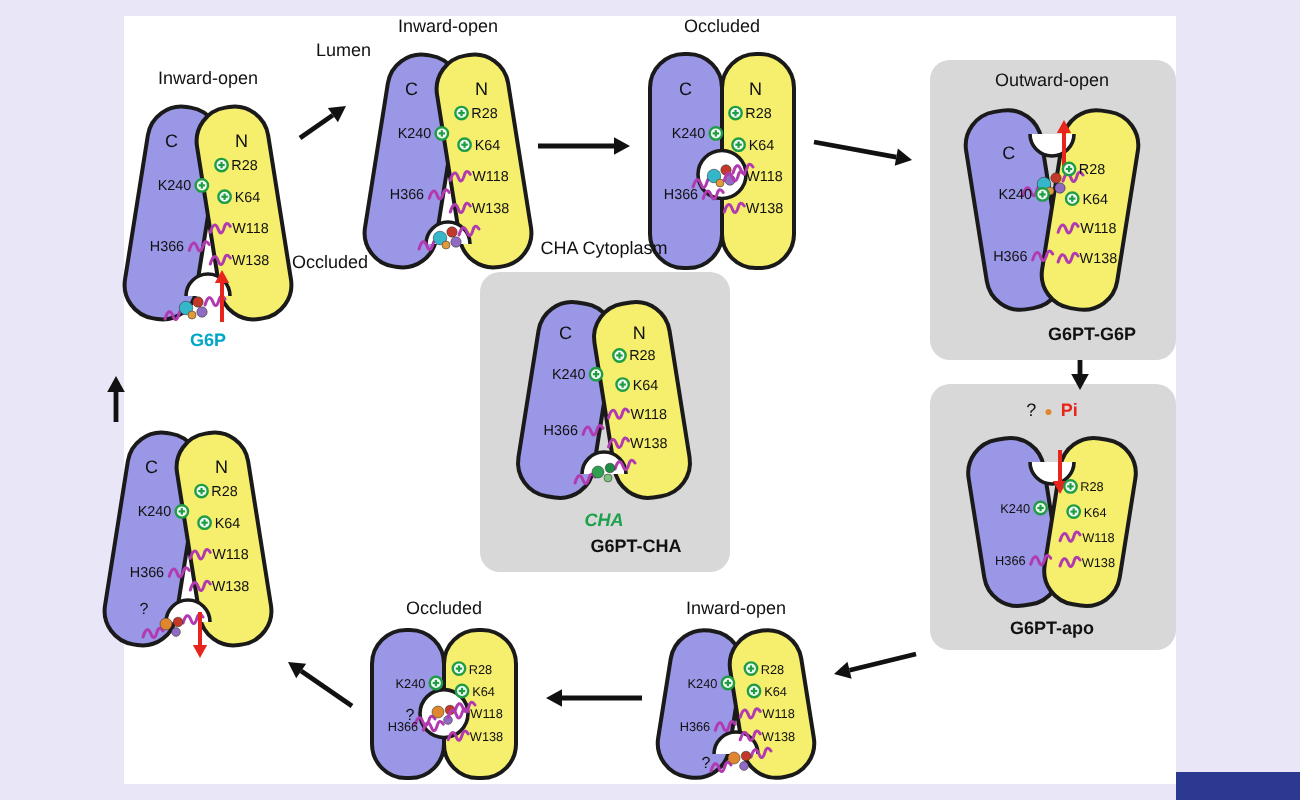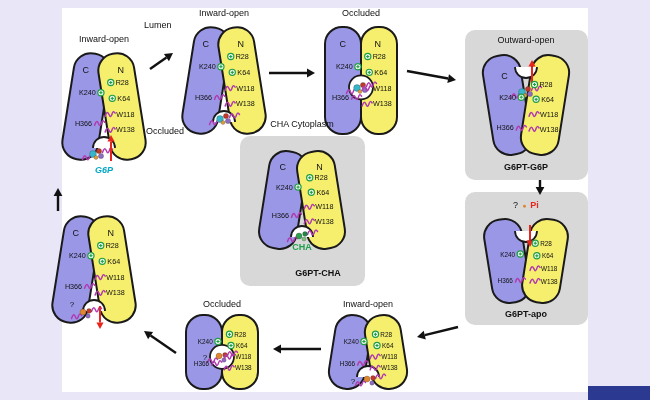--- a/index.html
+++ b/index.html
@@ -15,21 +15,21 @@
   .toplabel span{margin:0 2px}
   .toplabel .dot{font-size:7px}
   #corner{position:absolute}
 </style>
 </head>
 <body style="background: rgb(233, 230, 247);">
 
 <div id="canvas" style="background: rgb(255, 255, 255);"></div>
 <div id="diagram">
     <div class="title" style="left: 104px; top: 34px;">Inward-open</div>
-    <div class="flabel" style="left: 104px; top: 165px; color: rgb(0, 167, 198); font-style: italic;">G6P</div>
+    <div class="flabel" style="left: 104px; top: 165px; color: rgb(0, 167, 198);">G6P</div>
     <svg width="76" height="113" style="position: absolute; left: 66px; top: 50px; overflow: visible;">
       <rect x="2" y="3" width="36" height="107" rx="17" fill="#9a97e6" stroke="#1a1a1a" stroke-width="2" transform="rotate(9 20 56.5)"></rect>
       <rect x="38" y="3" width="36" height="107" rx="17" fill="#f6ef6d" stroke="#1a1a1a" stroke-width="2" transform="rotate(-9 56 56.5)"></rect>
       <path d="M 27 98 A 11 11 0 1 1 49 98" fill="#fff" stroke="#1a1a1a" stroke-width="1.8"></path>
       <path d="M 36.5 102.5 q 2 -6.5 4 -1.5 q 1.5 4 3 -1 q 1 -3.5 3 -0.5" stroke="#b23ab0" stroke-width="1.5" fill="none" stroke-linecap="round"></path>
       <path d="M 16.5 109.5 q 2 -6.5 4 -1.5 q 1.5 4 3 -1 q 1 -3.5 3 -0.5" stroke="#b23ab0" stroke-width="1.5" fill="none" stroke-linecap="round"></path>
       <circle cx="27" cy="104" r="3.4" fill="#35b6c9" stroke="rgba(40,40,40,0.5)" stroke-width="0.5"></circle>
       <circle cx="33" cy="101" r="2.6" fill="#c2392a" stroke="rgba(40,40,40,0.5)" stroke-width="0.5"></circle>
       <circle cx="35" cy="106" r="2.6" fill="#8f6cc2" stroke="rgba(40,40,40,0.5)" stroke-width="0.5"></circle>
       <circle cx="30" cy="107.5" r="2" fill="#e09a3a" stroke="rgba(40,40,40,0.5)" stroke-width="0.5"></circle>
@@ -115,21 +115,21 @@
       <circle cx="46.28" cy="48.35" r="3.1" fill="#f2fbf4" stroke="#1f9d44" stroke-width="1.2"></circle>
       <line x1="44.68" y1="48.35" x2="47.88" y2="48.35" stroke="#1f9d44" stroke-width="1.1"></line>
       <line x1="46.28" y1="46.75" x2="46.28" y2="49.95" stroke="#1f9d44" stroke-width="1.1"></line>
       <text x="59.28" y="66.67" font-size="7.2" text-anchor="middle" fill="#111" font-family="Liberation Sans, sans-serif">W118</text>
       <path d="M 39.14 66.17 q 2 -6.5 4 -1.5 q 1.5 4 3 -1 q 1 -3.5 3 -0.5" stroke="#b23ab0" stroke-width="1.5" fill="none" stroke-linecap="round"></path>
       <text x="59.28" y="82.49" font-size="7.2" text-anchor="middle" fill="#111" font-family="Liberation Sans, sans-serif">W138</text>
       <path d="M 39.14 81.99 q 2 -6.5 4 -1.5 q 1.5 4 3 -1 q 1 -3.5 3 -0.5" stroke="#b23ab0" stroke-width="1.5" fill="none" stroke-linecap="round"></path>
     </svg>
     <div class="graybox" style="left: 465px; top: 30px; width: 123px; height: 150px; background: rgb(216, 216, 216);"></div>
     <div class="title" style="left: 526px; top: 35px;">Outward-open</div>
-    <div class="flabel" style="left: 526px; top: 162px;">G6PT-G6P</div>
+    <div class="flabel" style="left: 546px; top: 162px;">G6PT-G6P</div>
     <svg width="80" height="106" style="position: absolute; left: 486px; top: 52px; overflow: visible;">
       <rect x="2" y="3" width="38" height="100" rx="17" fill="#9a97e6" stroke="#1a1a1a" stroke-width="2" transform="rotate(-9 21 53)"></rect>
       <rect x="40" y="3" width="38" height="100" rx="17" fill="#f6ef6d" stroke="#1a1a1a" stroke-width="2" transform="rotate(9 59 53)"></rect>
       <path d="M 29 15 A 11 11 0 1 0 51 15" fill="#fff" stroke="#1a1a1a" stroke-width="1.8"></path>
       <path d="M 45.5 38.5 q 2 -6.5 4 -1.5 q 1.5 4 3 -1 q 1 -3.5 3 -0.5" stroke="#b23ab0" stroke-width="1.5" fill="none" stroke-linecap="round"></path>
       <path d="M 25.5 45.5 q 2 -6.5 4 -1.5 q 1.5 4 3 -1 q 1 -3.5 3 -0.5" stroke="#b23ab0" stroke-width="1.5" fill="none" stroke-linecap="round"></path>
       <circle cx="36" cy="40" r="3.4" fill="#35b6c9" stroke="rgba(40,40,40,0.5)" stroke-width="0.5"></circle>
       <circle cx="42" cy="37" r="2.6" fill="#c2392a" stroke="rgba(40,40,40,0.5)" stroke-width="0.5"></circle>
       <circle cx="44" cy="42" r="2.6" fill="#8f6cc2" stroke="rgba(40,40,40,0.5)" stroke-width="0.5"></circle>
       <circle cx="39" cy="43.5" r="2" fill="#e09a3a" stroke="rgba(40,40,40,0.5)" stroke-width="0.5"></circle>
@@ -178,21 +178,21 @@
       <circle cx="50.84" cy="39.8" r="3.1" fill="#f2fbf4" stroke="#1f9d44" stroke-width="1.2"></circle>
       <line x1="49.24" y1="39.8" x2="52.440000000000005" y2="39.8" stroke="#1f9d44" stroke-width="1.1"></line>
       <line x1="50.84" y1="38.199999999999996" x2="50.84" y2="41.4" stroke="#1f9d44" stroke-width="1.1"></line>
       <text x="63.2" y="54.9" font-size="6.4" text-anchor="middle" fill="#111" font-family="Liberation Sans, sans-serif">W118</text>
       <path d="M 44.02 54.4 q 2 -6.5 4 -1.5 q 1.5 4 3 -1 q 1 -3.5 3 -0.5" stroke="#b23ab0" stroke-width="1.5" fill="none" stroke-linecap="round"></path>
       <text x="63.2" y="67.5" font-size="6.4" text-anchor="middle" fill="#111" font-family="Liberation Sans, sans-serif">W138</text>
       <path d="M 44.02 67 q 2 -6.5 4 -1.5 q 1.5 4 3 -1 q 1 -3.5 3 -0.5" stroke="#b23ab0" stroke-width="1.5" fill="none" stroke-linecap="round"></path>
     </svg>
     <div class="graybox" style="left: 240px; top: 136px; width: 125px; height: 150px; background: rgb(216, 216, 216);"></div>
     <div class="title" style="left: 302px; top: 119px;">CHA Cytoplasm</div>
-    <div class="flabel" style="left: 302px; top: 242px; color: rgb(31, 160, 77);">CHA</div>
+    <div class="flabel" style="left: 302px; top: 255px; color: rgb(31, 160, 77); font-style: italic;">CHA</div>
     <div class="flabel" style="left: 318px; top: 268px;">G6PT-CHA</div>
     <svg width="80" height="104" style="position: absolute; left: 262px; top: 148px; overflow: visible;">
       <rect x="2" y="3" width="38" height="98" rx="17" fill="#9a97e6" stroke="#1a1a1a" stroke-width="2" transform="rotate(9 21 52)"></rect>
       <rect x="40" y="3" width="38" height="98" rx="17" fill="#f6ef6d" stroke="#1a1a1a" stroke-width="2" transform="rotate(-9 59 52)"></rect>
       <path d="M 29 89 A 11 11 0 1 1 51 89" fill="#fff" stroke="#1a1a1a" stroke-width="1.8"></path>
       <path d="M 45.5 86.5 q 2 -6.5 4 -1.5 q 1.5 4 3 -1 q 1 -3.5 3 -0.5" stroke="#b23ab0" stroke-width="1.5" fill="none" stroke-linecap="round"></path>
       <path d="M 25.5 93.5 q 2 -6.5 4 -1.5 q 1.5 4 3 -1 q 1 -3.5 3 -0.5" stroke="#b23ab0" stroke-width="1.5" fill="none" stroke-linecap="round"></path>
       <circle cx="37" cy="88" r="3" fill="#2fa052" stroke="rgba(40,40,40,0.5)" stroke-width="0.5"></circle>
       <circle cx="43" cy="86" r="2.4" fill="#1f8a45" stroke="rgba(40,40,40,0.5)" stroke-width="0.5"></circle>
       <circle cx="42" cy="91" r="2" fill="#79c37e" stroke="rgba(40,40,40,0.5)" stroke-width="0.5"></circle>
@@ -304,21 +304,21 @@
       <circle cx="46.28" cy="48.35" r="3.1" fill="#f2fbf4" stroke="#1f9d44" stroke-width="1.2"></circle>
       <line x1="44.68" y1="48.35" x2="47.88" y2="48.35" stroke="#1f9d44" stroke-width="1.1"></line>
       <line x1="46.28" y1="46.75" x2="46.28" y2="49.95" stroke="#1f9d44" stroke-width="1.1"></line>
       <text x="59.28" y="66.67" font-size="7.2" text-anchor="middle" fill="#111" font-family="Liberation Sans, sans-serif">W118</text>
       <path d="M 39.14 66.17 q 2 -6.5 4 -1.5 q 1.5 4 3 -1 q 1 -3.5 3 -0.5" stroke="#b23ab0" stroke-width="1.5" fill="none" stroke-linecap="round"></path>
       <text x="59.28" y="82.49" font-size="7.2" text-anchor="middle" fill="#111" font-family="Liberation Sans, sans-serif">W138</text>
       <path d="M 39.14 81.99 q 2 -6.5 4 -1.5 q 1.5 4 3 -1 q 1 -3.5 3 -0.5" stroke="#b23ab0" stroke-width="1.5" fill="none" stroke-linecap="round"></path>
       <text x="16" y="94" font-size="8" text-anchor="middle" fill="#111" font-family="Liberation Sans, sans-serif">?</text>
     </svg>
   </div>
-<div class="side-label" style="left:144px;top:20px">Lumen</div>
+<div class="side-label" style="left:158px;top:20px">Lumen</div>
 <div class="side-label" style="left:146px;top:126px">Occluded</div>
 <svg id="arrows" width="650" height="400" style="position:absolute;left:0;top:0;pointer-events:none">
     <line x1="150" y1="69" x2="166.4327583857161" y2="57.5685159055888" stroke="#111111" stroke-width="2.4"></line>
     <polygon points="173,53 168.94544213378995,61.18049879344494 163.92007463764227,53.95653301773265" fill="#111111"></polygon>
     <line x1="269" y1="73" x2="307" y2="73" stroke="#111111" stroke-width="2.4"></line>
     <polygon points="315,73 307,77.4 307,68.6" fill="#111111"></polygon>
     <line x1="407" y1="71" x2="448.1316226701437" y2="78.55478783737334" stroke="#111111" stroke-width="2.4"></line>
     <polygon points="456,80 447.336755980699,82.88239536879428 448.9264893595884,74.2271803059524" fill="#111111"></polygon>
     <line x1="540" y1="180" x2="540" y2="187" stroke="#111111" stroke-width="2.4"></line>
     <polygon points="540,195 535.6,187 544.4,187" fill="#111111"></polygon>

